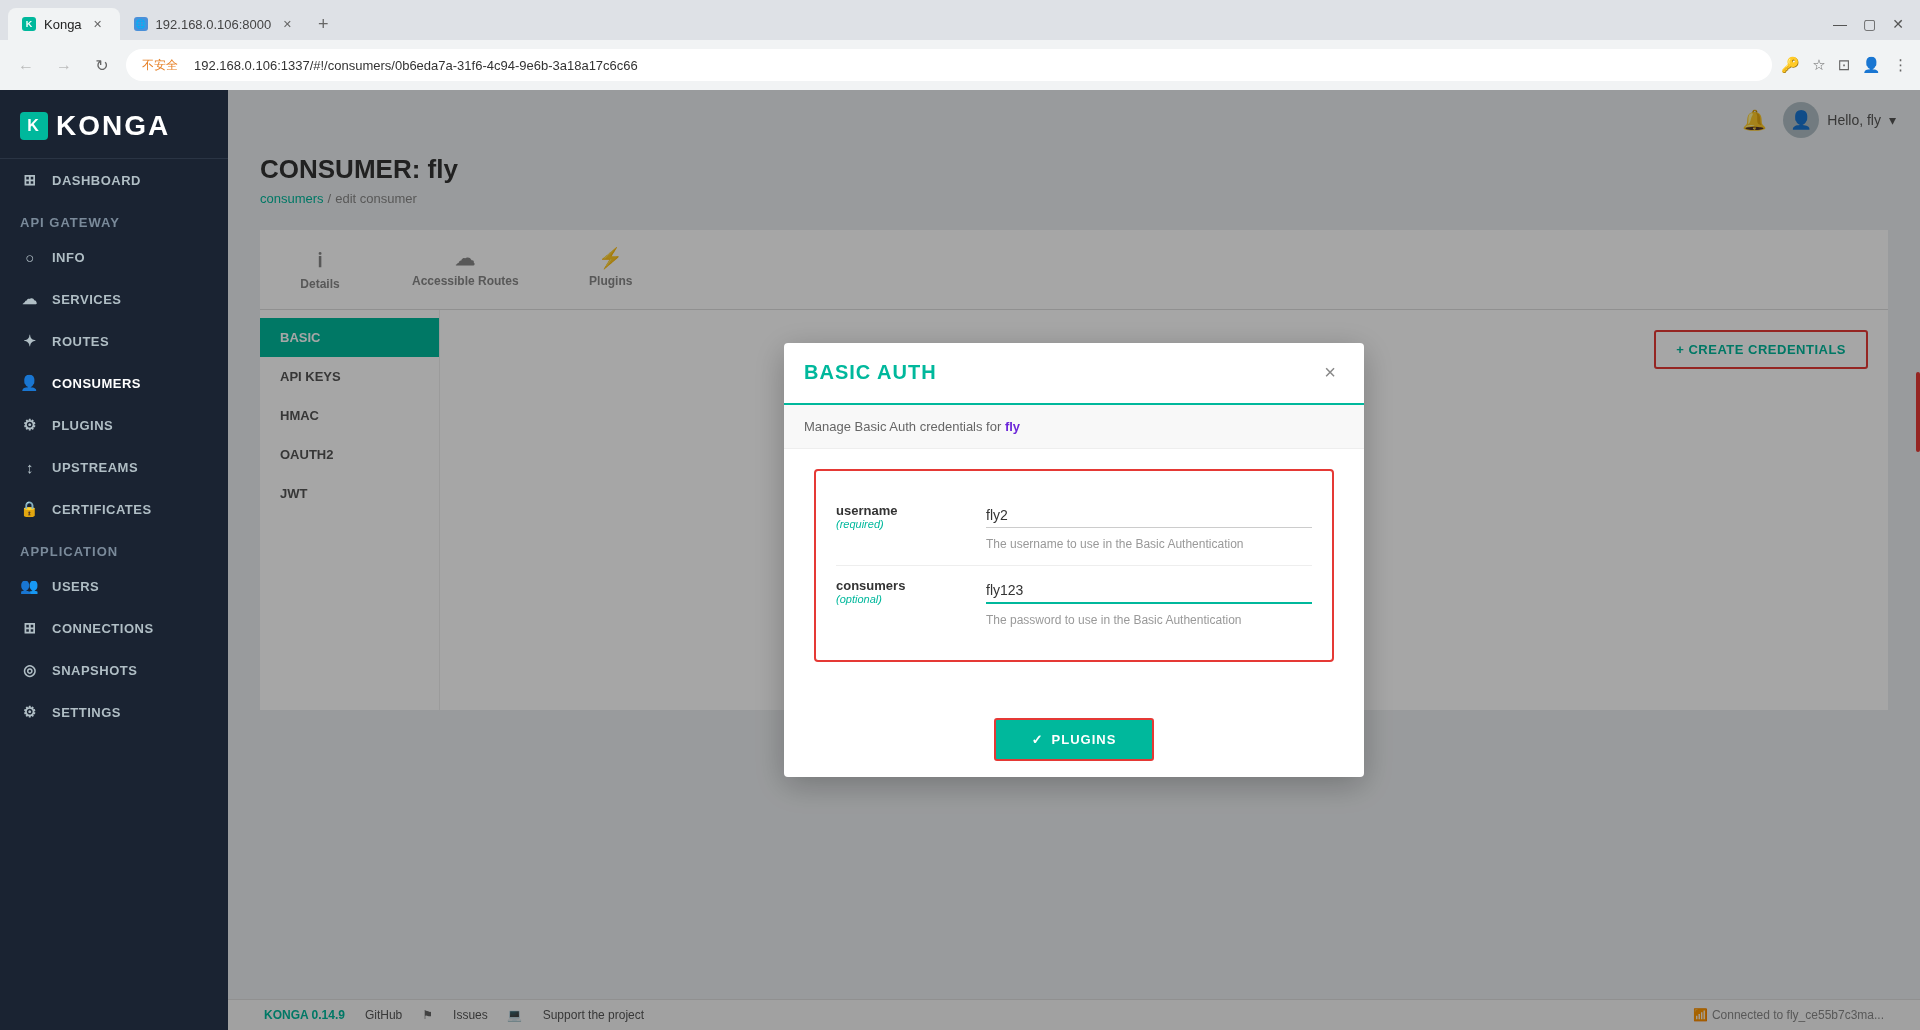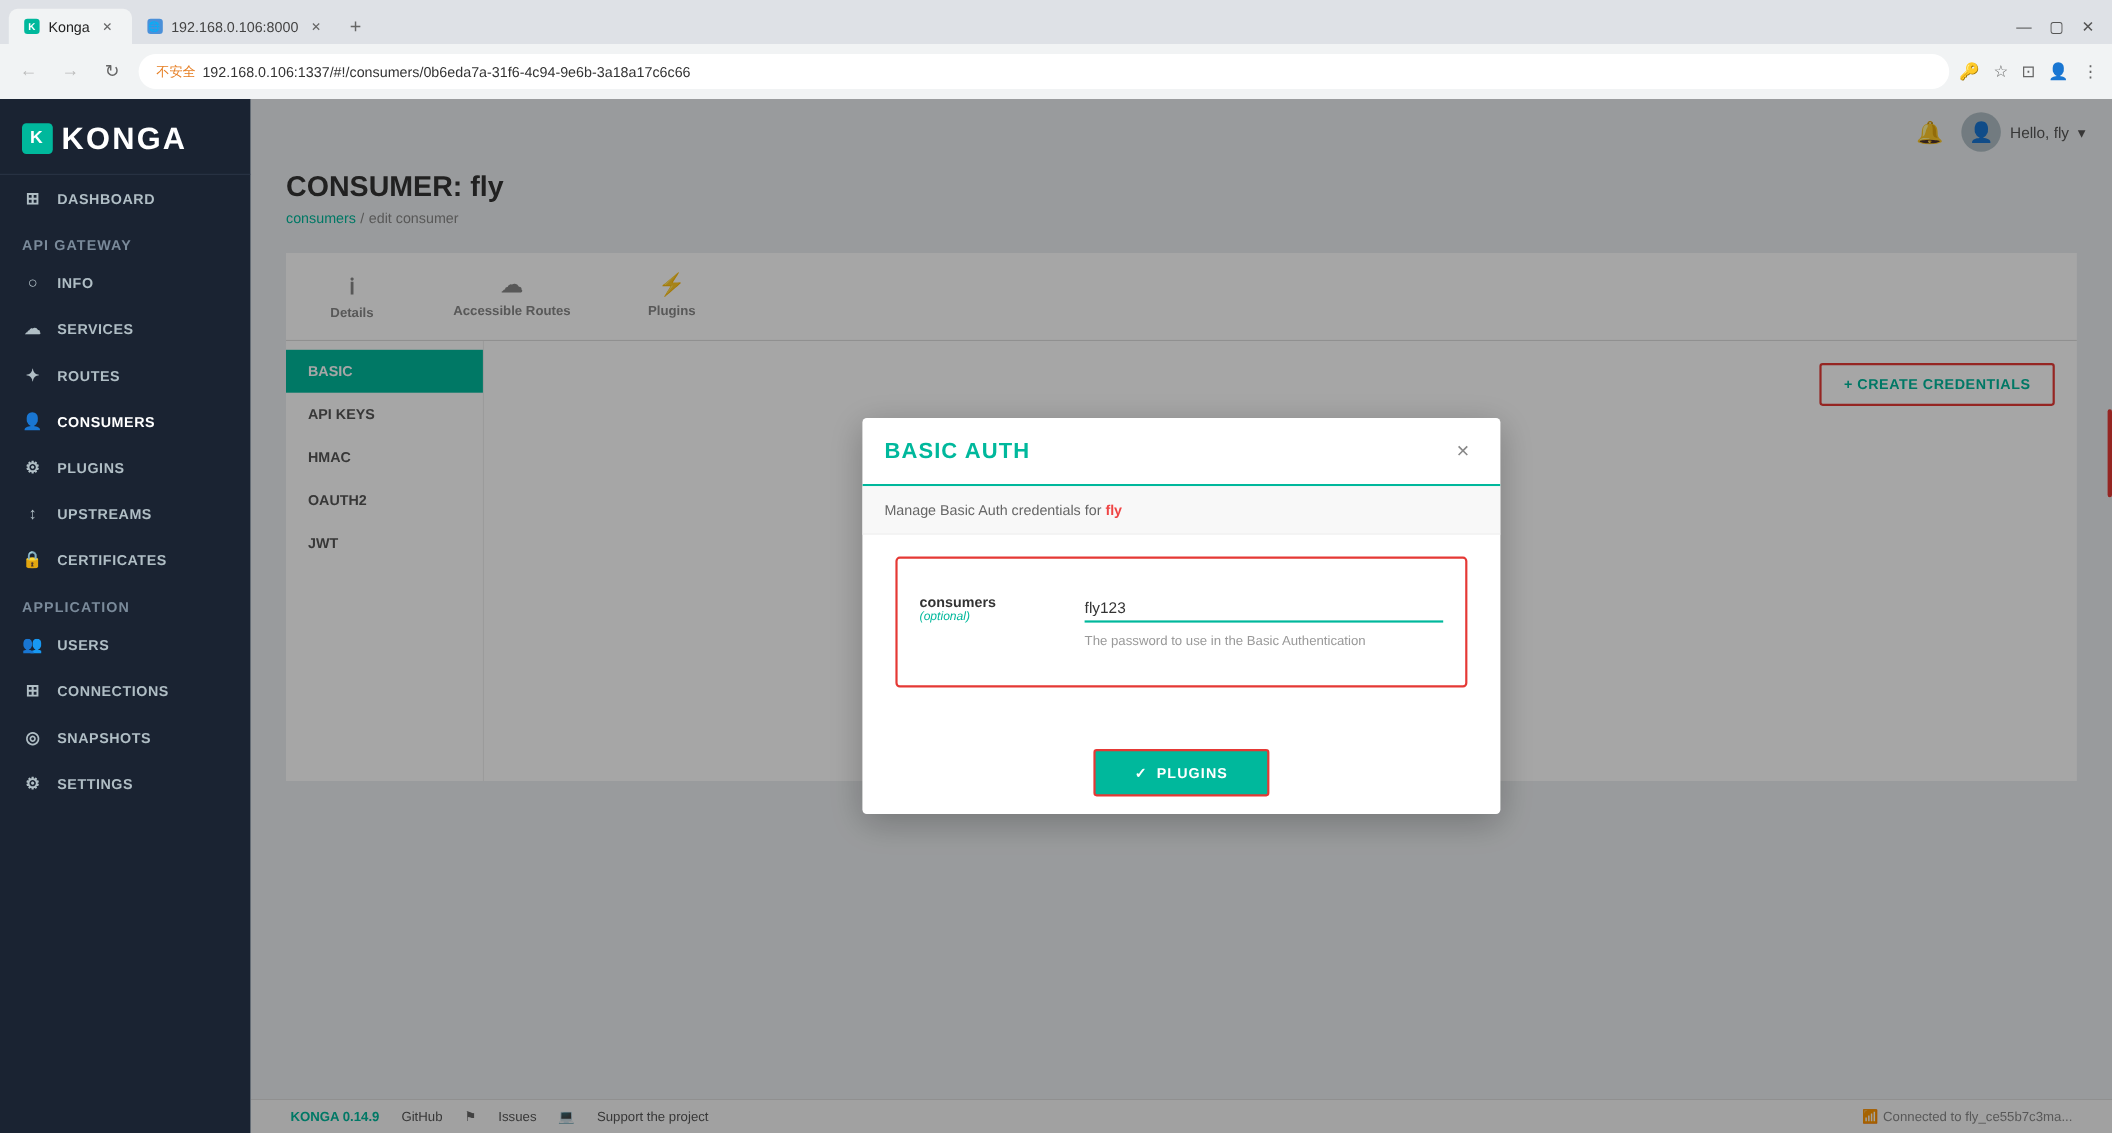--- a/index.html
+++ b/index.html
@@ -68,21 +68,21 @@
     .nav-btn { font-size: 16px; color: #666; cursor: pointer; width: 28px; text-align: center; }
     .nav-btn.disabled { color: #bbb; }
     .address-input {
       flex: 1;
       background: white;
       border: none;
       border-radius: 20px;
       padding: 6px 16px;
       font-size: 13px;
       color: #333;
-      display: flex; align-items: center; gap: 6px;
+      display: flex; align-items: center; gap: 16px;
       height: 32px;
     }
     .address-security { color: #e67e22; font-size: 12px; }
     .address-actions { display: flex; gap: 12px; align-items: center; }
     .addr-action { font-size: 15px; color: #666; cursor: pointer; }
 
     
     .app-layout {
       display: flex;
       height: calc(1030px - 90px);
@@ -297,21 +297,21 @@
       display: flex; align-items: center; justify-content: center;
       border-radius: 50%;
     }
     .modal-subtitle {
       padding: 14px 20px;
       background: #f8f8f8;
       font-size: 13px;
       color: #666;
       border-bottom: 1px solid #eee;
     }
-    .modal-subtitle .highlight { color: #ef4444; font-weight: 600; }
+    .modal-subtitle .highlight { color: #6d28d9; font-weight: 600; }
     .modal-body {
       padding: 20px 30px;
     }
     .form-group {
       border: 2px solid #e53935;
       border-radius: 4px;
       padding: 20px;
       margin-bottom: 20px;
     }
     .form-row {
@@ -575,20 +575,30 @@
           <span class="modal-title">BASIC AUTH</span>
           <div class="modal-close">×</div>
         </div>
         <div class="modal-subtitle">
           <span>Manage Basic Auth credentials for </span>
           <span class="highlight">fly</span>
         </div>
         <div class="modal-body">
           <div class="form-group">
 
+            <div class="form-row">
+              <div class="form-label-group">
+                <div class="form-label">username</div>
+                <div class="form-label-sub">(required)</div>
+              </div>
+              <div class="form-input-group">
+                <input class="form-input" type="text" value="fly2" style="">
+                <div class="form-hint">The username to use in the Basic Authentication</div>
+              </div>
+            </div>
 
             <div class="form-row">
               <div class="form-label-group">
                 <div class="form-label">consumers</div>
                 <div class="form-label-sub">(optional)</div>
               </div>
               <div class="form-input-group">
                 <input class="form-input active-input" type="text" value="fly123" style="">
                 <div class="form-hint">The password to use in the Basic Authentication</div>
               </div>

